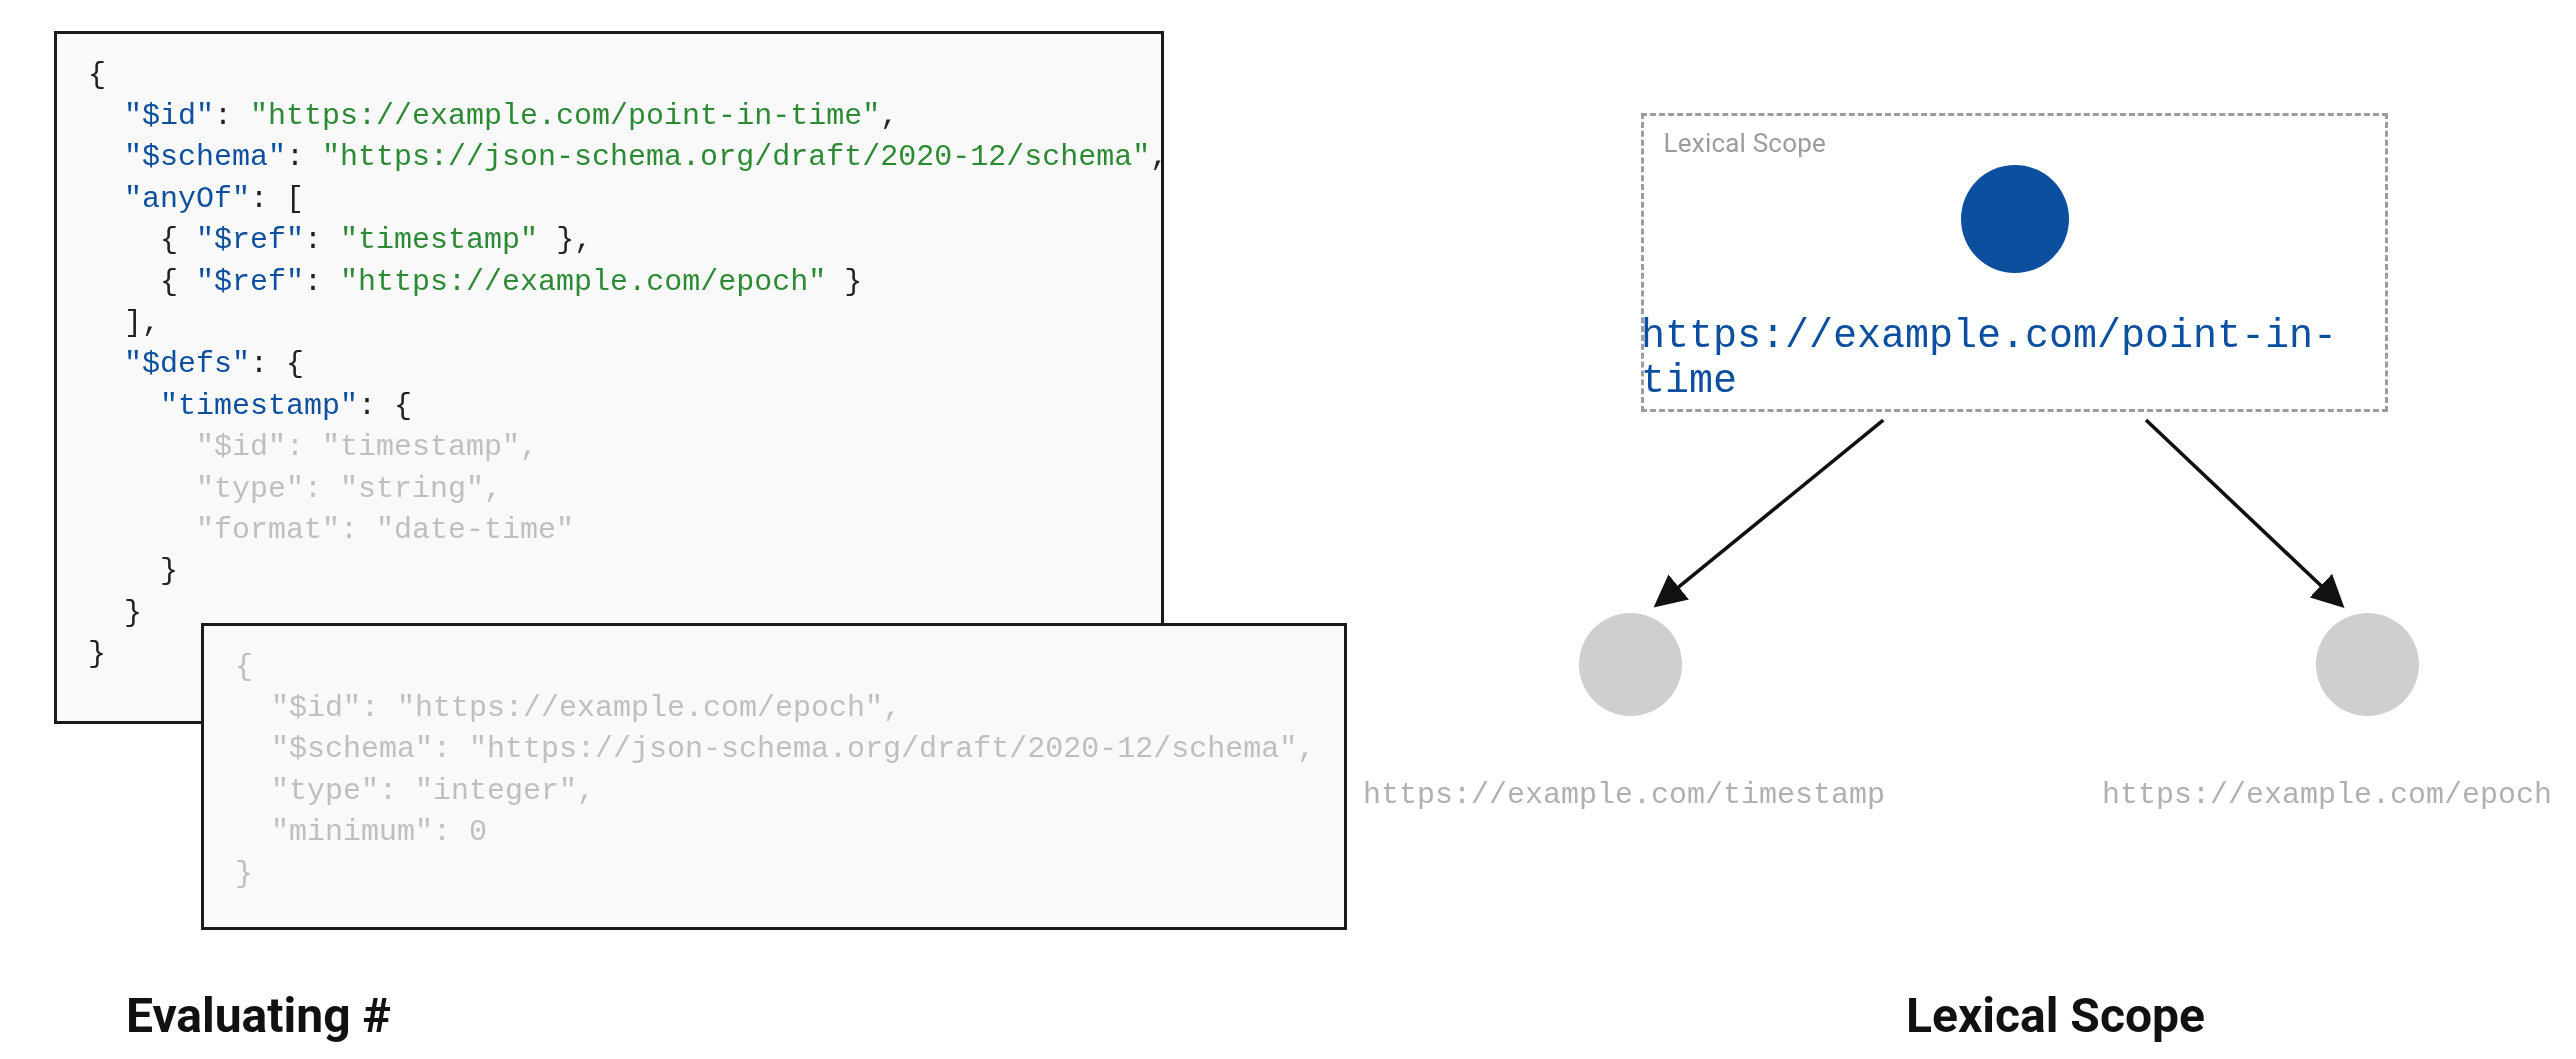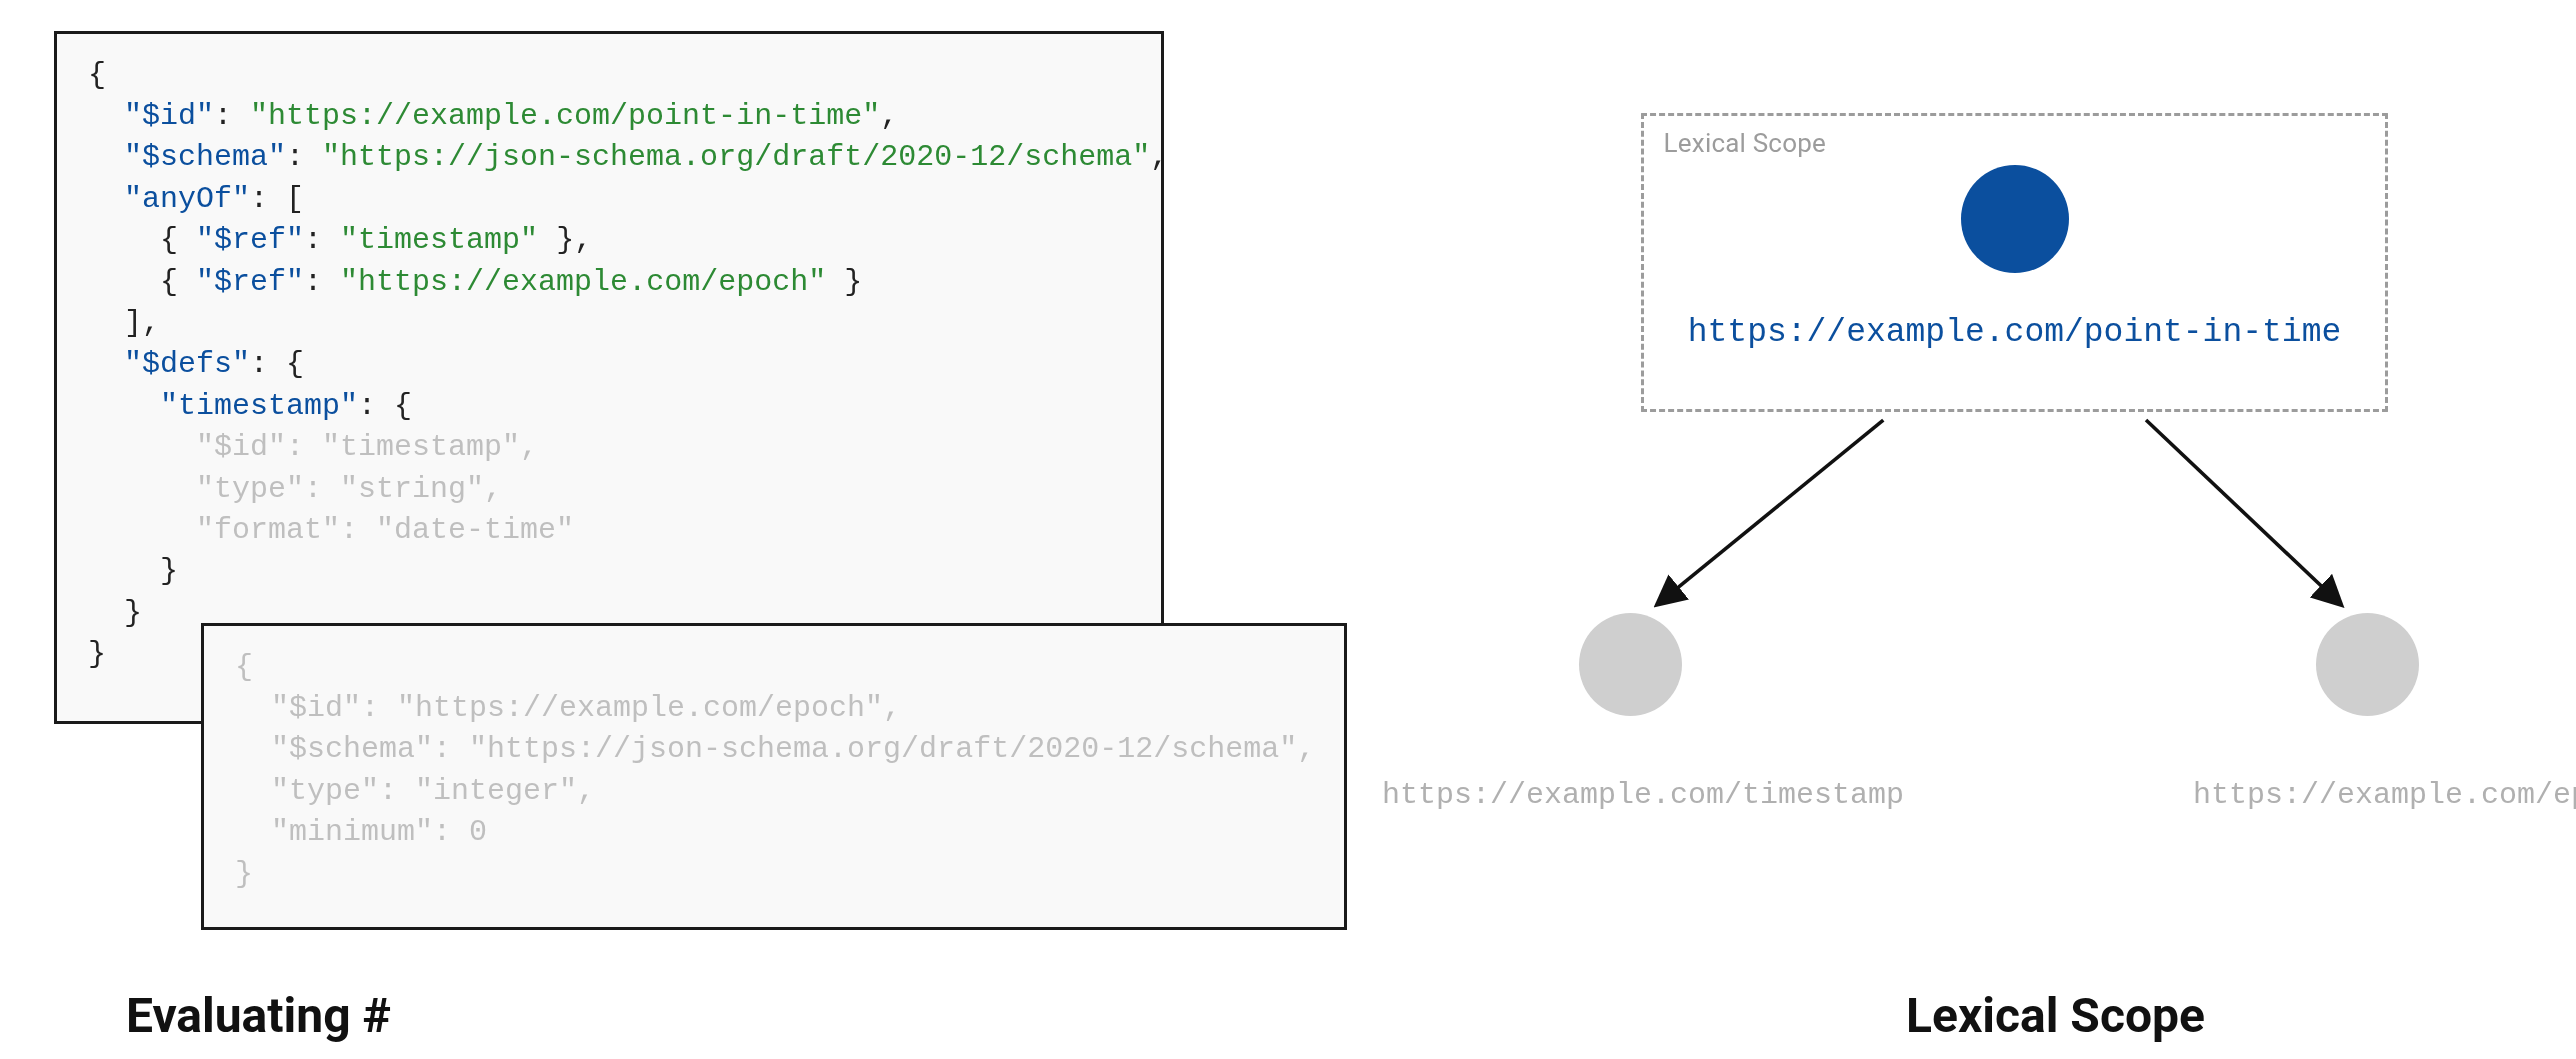--- a/index.html
+++ b/index.html
@@ -93,39 +93,39 @@
     height: 108px;
     background: var(--node-primary);
     left: 544px;
     top: 165px;
   }
   .node-url-primary {
     position: absolute;
     left: 224px;
     top: 314px;
     width: 747px;
-    text-align: center;
+    text-align: left;
     font-family: var(--mono);
-    font-size: 33px;
+    font-size: 40px;
     color: var(--node-primary);
     letter-spacing: 0;
   }
   .circle.secondary {
     width: 103px;
     height: 103px;
     background: var(--node-secondary);
   }
   .circle.left  { left: 162px;  top: 613px; }
   .circle.right { left: 899px; top: 613px; }
   .node-url-secondary {
     position: absolute;
     font-family: var(--mono);
     font-size: 30px;
     color: var(--label-muted);
-    text-align: right;
+    text-align: left;
   }
   .node-url-secondary.left  { left: -54px;  top: 778px; width: 541px; }
   .node-url-secondary.right { left: 685px; top: 778px; width: 541px; }
   
   .arrows {
     position: absolute;
     left: 0;
     top: 0;
     width: 1185px;
     height: 938px;

